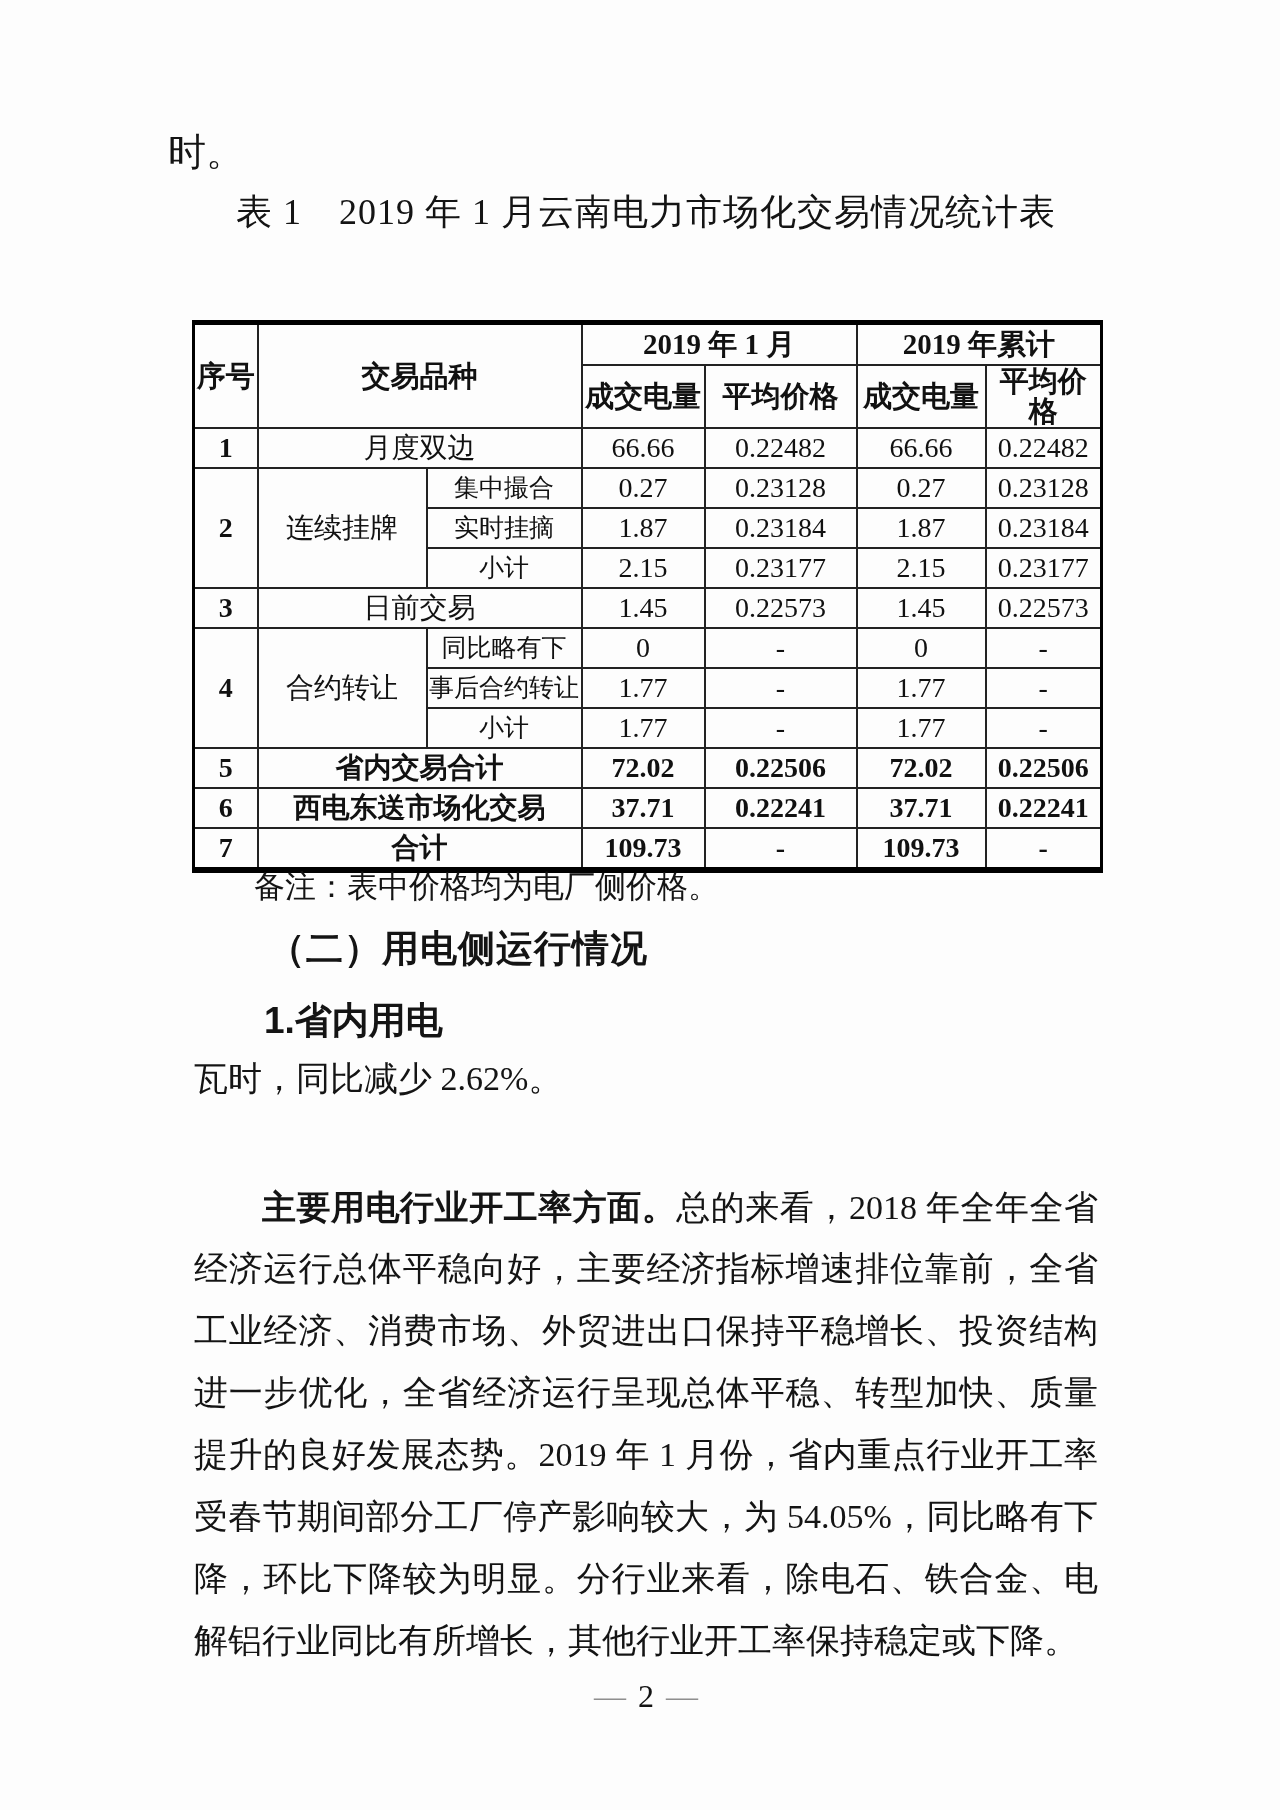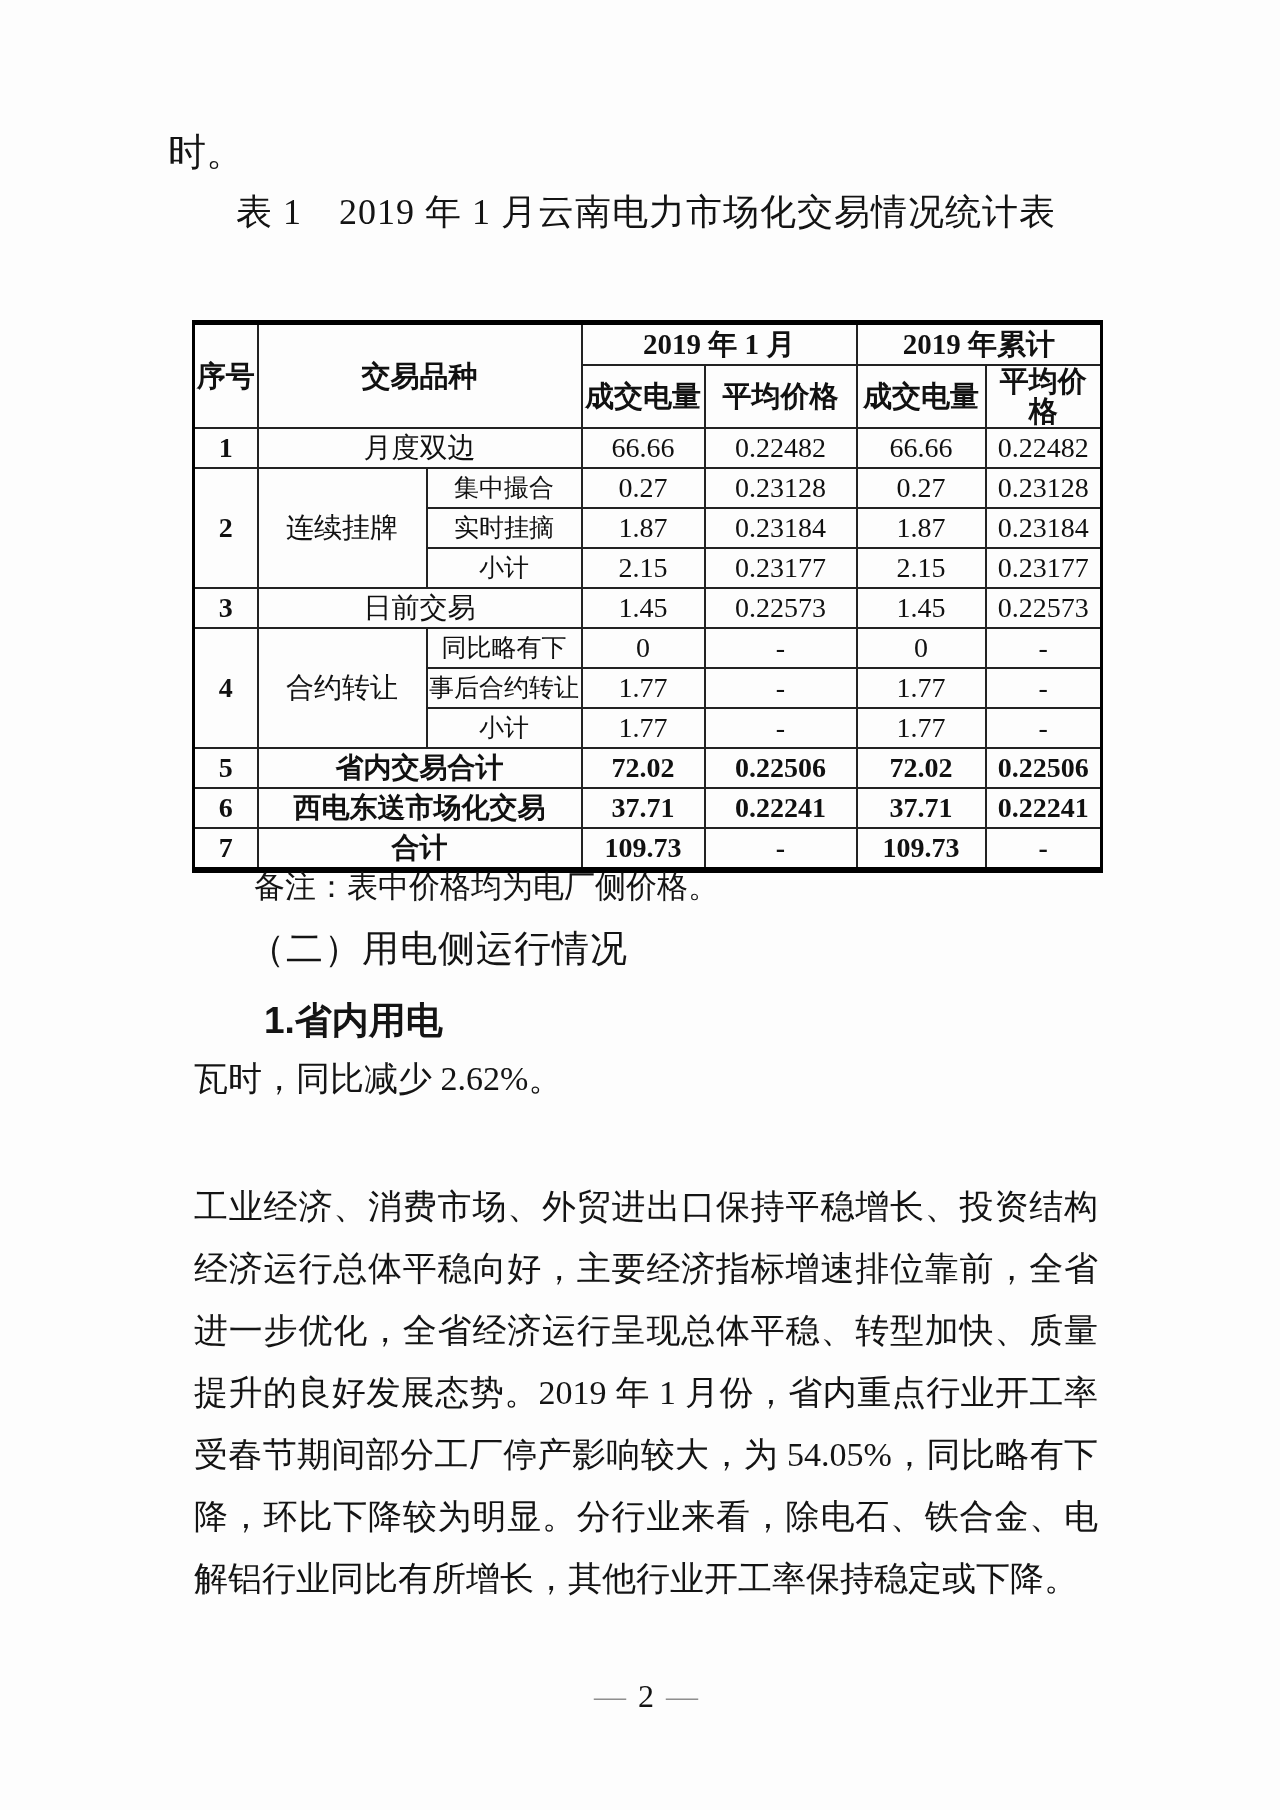--- a/index.html
+++ b/index.html
@@ -33,21 +33,21 @@
     border-left:3px solid #000; border-right:3px solid #000; }
   tr.hrow td { height:39px; font-weight:bold; font-size:29px; }
   td.thickbot { border-bottom:4px solid #000; }
   td.sub { font-size:25px; }
   td.seq { font-weight:bold; }
   tr.boldrow td { font-weight:bold; }
 
   .note { left:254px; top:866px; font-size:31px; }
 
   .h2 {
-    left:248px; top:924px; font-size:37px; font-weight:normal;
+    left:268px; top:924px; font-size:37px; font-weight:bold;
     font-family:"Liberation Sans","DejaVu Sans",sans-serif; letter-spacing:1px;
   }
   .h3 {
     left:264px; top:996px; font-size:37px; font-weight:bold;
     font-family:"Liberation Sans","DejaVu Sans",sans-serif;
   }
 
   .para { left:194px; width:904px; font-size:34px; }
   .p1 { top:1048px; }
   .p2 { top:1176px; }
@@ -191,22 +191,23 @@
   <div class="abs note">备注：表中价格均为电厂侧价格。</div>
 
   <div class="abs h2">（二）用电侧运行情况</div>
   <div class="abs h3">1.省内用电</div>
 
   <div class="abs para p1">
     <div class="bline lastline">瓦时，同比减少 2.62%。</div>
   </div>
 
   <div class="abs para p2">
+    <div class="bline indent"><span class="lead">主要用电行业开工率方面。</span><span>总的来看，2018 年全年全省</span></div>
+    <div class="bline">经济运行总体平稳向好，主要经济指标增速排位靠前，全省</div>
     <div class="bline">工业经济、消费市场、外贸进出口保持平稳增长、投资结构</div>
-    <div class="bline">经济运行总体平稳向好，主要经济指标增速排位靠前，全省</div>
     <div class="bline">进一步优化，全省经济运行呈现总体平稳、转型加快、质量</div>
     <div class="bline">提升的良好发展态势。2019 年 1 月份，省内重点行业开工率</div>
     <div class="bline">受春节期间部分工厂停产影响较大，为 54.05%，同比略有下</div>
     <div class="bline">降，环比下降较为明显。分行业来看，除电石、铁合金、电</div>
     <div class="bline lastline">解铝行业同比有所增长，其他行业开工率保持稳定或下降。</div>
   </div>
 
   <div class="abs pageno">
     <span class="dash">—</span><span>2</span><span class="dash">—</span>
   </div>

